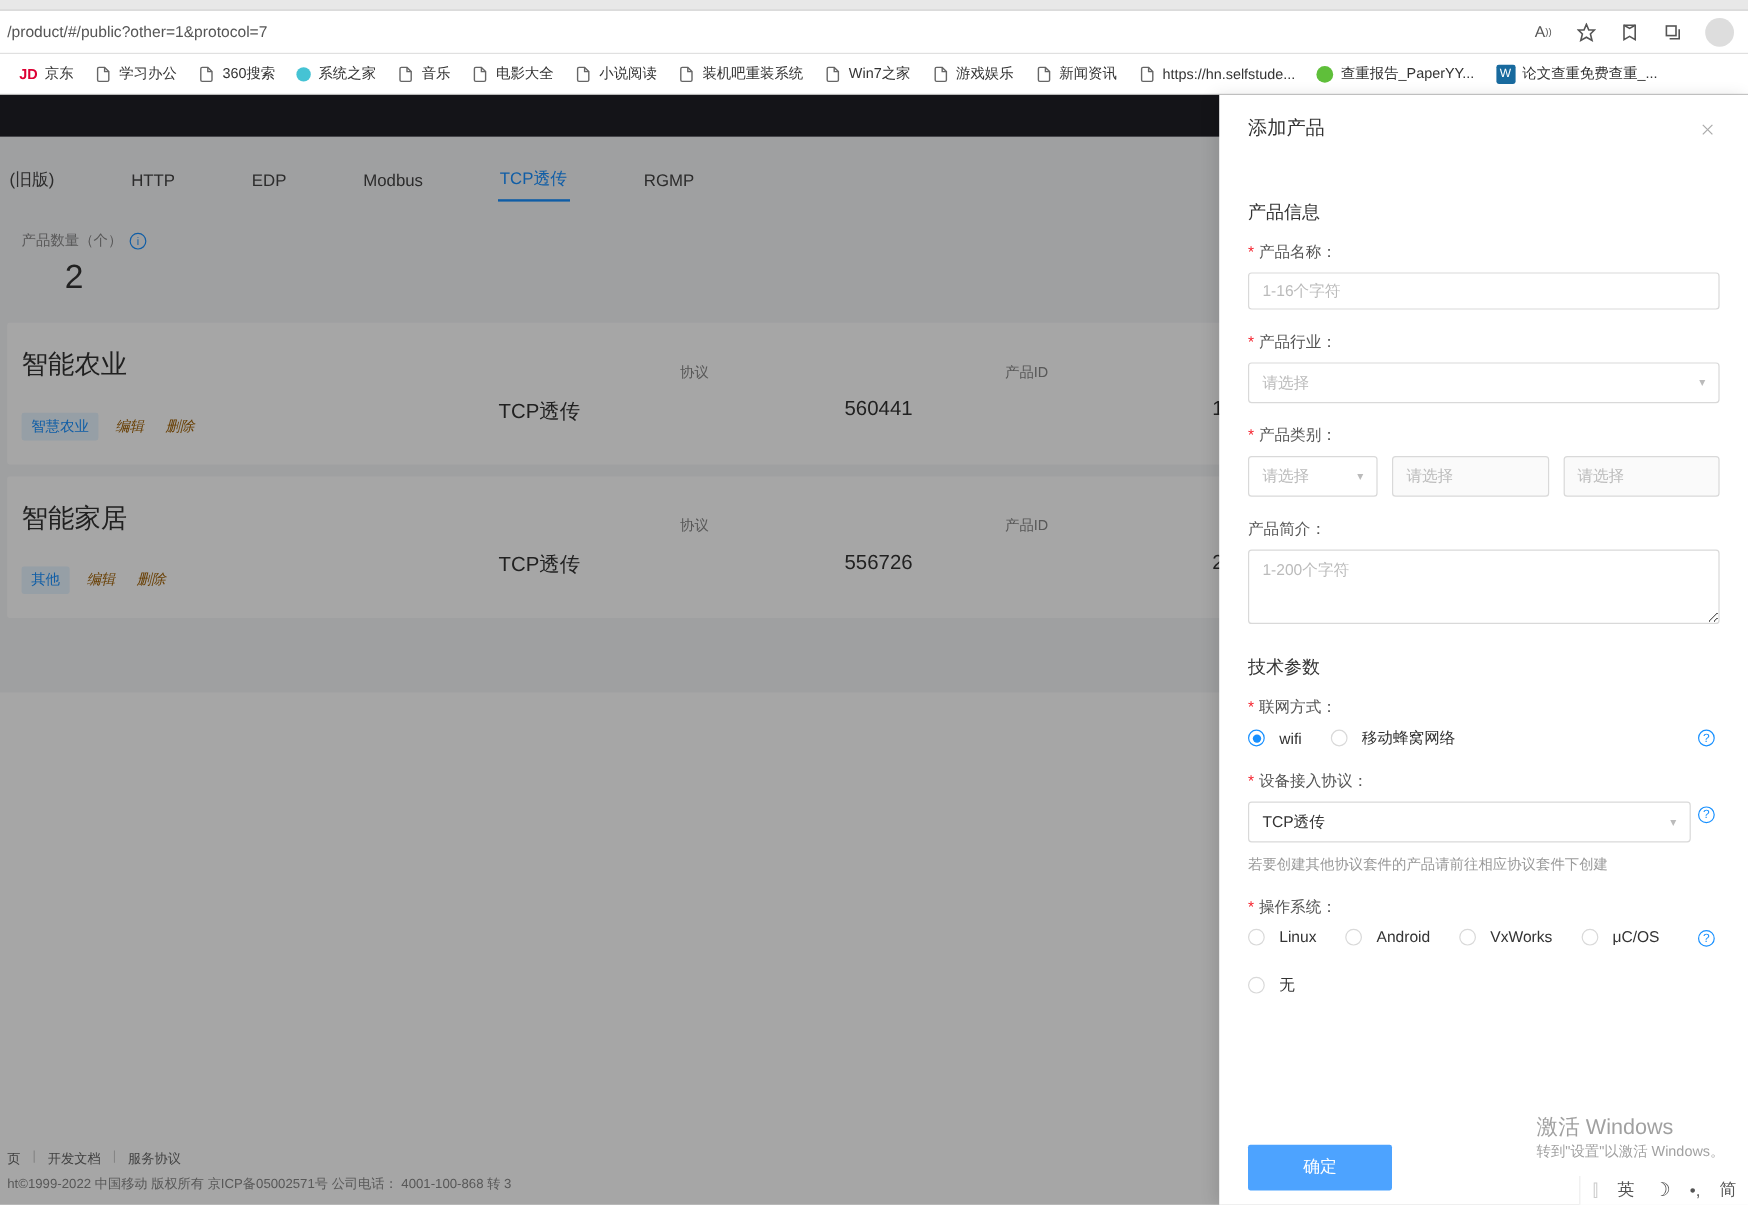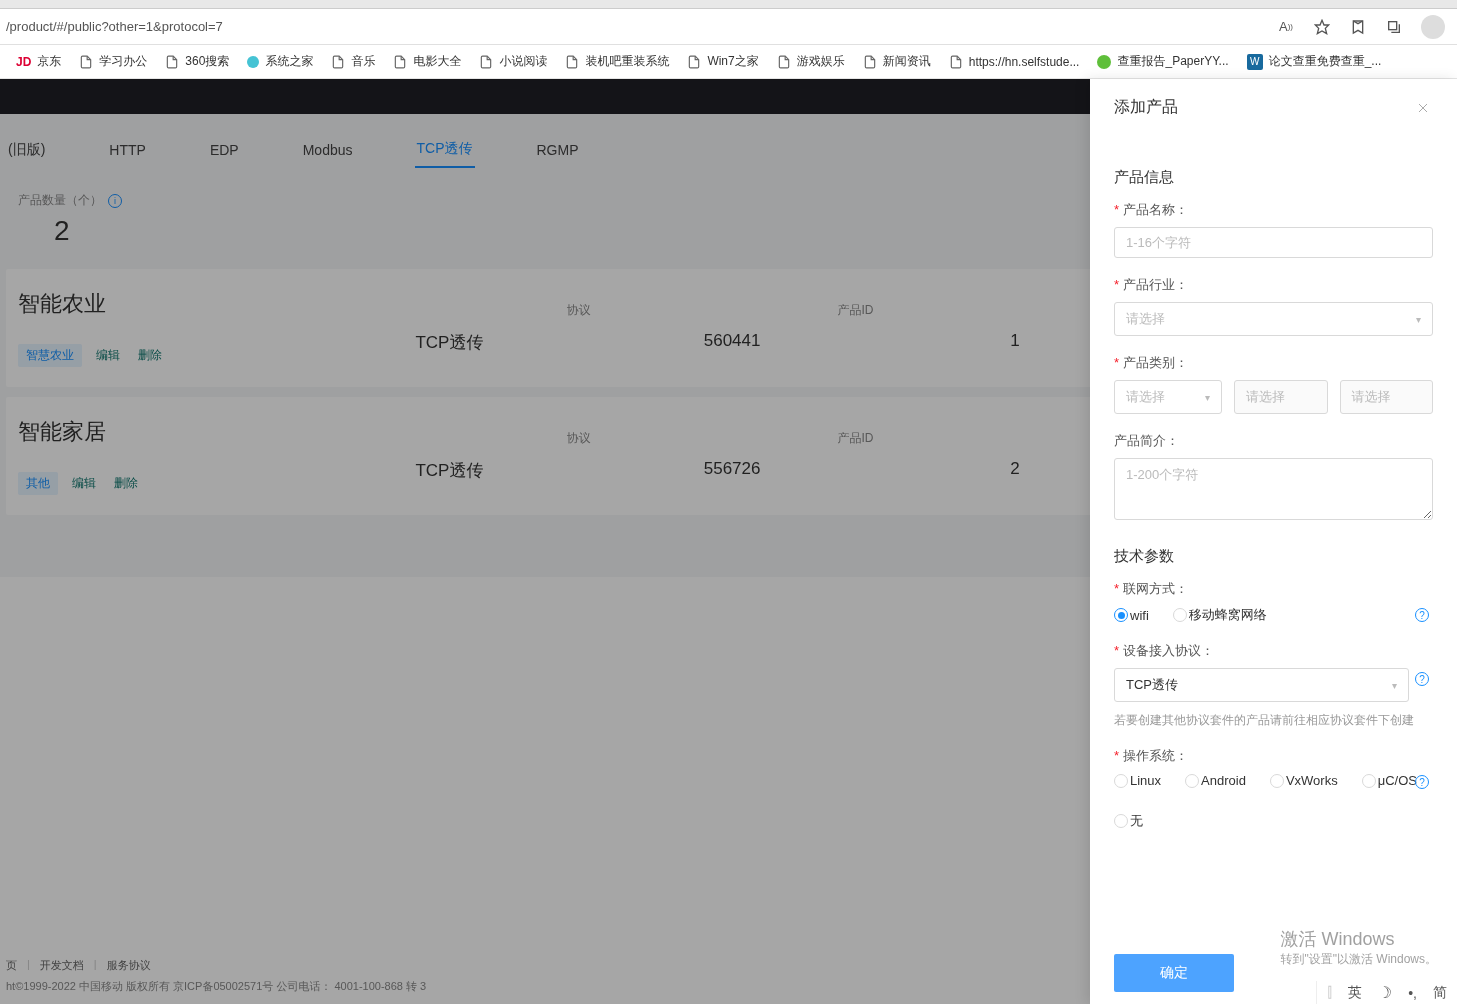--- a/index.html
+++ b/index.html
@@ -28,51 +28,51 @@
 
 .count-block { padding: 24px 18px 12px 18px; }
 .count-label { font-size: 12px; color: #888; display:flex; align-items:center; gap:6px;}
 .count-num { font-size: 28px; color: #333; margin-top: 6px; padding-left: 36px;}
 
 .card { background: #fff; margin: 10px 6px; padding: 20px 12px; border-radius: 2px; display: flex; align-items: center; }
 .card-left { width: 290px; }
 .card-title { font-size: 22px; color: #333; margin-bottom: 14px; }
 .tags { display: flex; gap: 10px; margin-top: 25px; }
 .tag { background: #e6f4ff; color: #1890ff; padding: 3px 8px; font-size: 12px; border-radius: 2px; }
-.tag-plain { color: #0f766e; font-size: 12px; padding:3px 4px; cursor:pointer;}
+.tag-plain { color: #a16207; font-size: 12px; padding:3px 4px; cursor:pointer;font-style:italic;}
 .card-mid { flex: 1; display: flex; }
 .kv { flex: 1; text-align: center; }
 .kv-lab { font-size: 12px; color: #888; margin-bottom: 12px; text-align: right; }
 .kv-val { font-size: 17px; color: #333; }
 .pager { display: flex; gap: 24px; align-items:center; justify-content:flex-end; padding: 12px 20px; font-size: 12px; color: #666;}
 .pg-btn { width: 28px; height: 28px; border:1px solid #ddd; display:flex; align-items:center; justify-content:center; color:#999;}
 .foot { position: absolute; bottom: 0; left: 0; right:0; padding: 10px 6px; font-size: 11px; color: #888; background: #fff; border-top: 0; }
 .foot-links { display: flex; gap: 10px; color: #666; margin-bottom: 6px;}
 .foot-sep { color:#ccc;}
 
 
-.drawer { position: absolute; top: 79px; right: 0; width: 367px; bottom: 0; background: #fff; z-index: 10; box-shadow: -4px 0 12px rgba(0,0,0,0.1); display: flex; flex-direction: column; }
+.drawer { position: absolute; top: 79px; right: 0; width: 441px; bottom: 0; background: #fff; z-index: 10; box-shadow: -4px 0 12px rgba(0,0,0,0.1); display: flex; flex-direction: column; }
 .drawer-hd { padding: 18px 24px; display:flex; justify-content:space-between; align-items:center; border-bottom: 0; }
 .drawer-title { font-size: 16px; color: #333; }
 .drawer-close { color: #aaa; font-size: 16px; cursor:pointer; padding: 4px; height:20px; width:20px; display:flex; align-items:center; justify-content:center;}
 .drawer-body { flex: 1; overflow-y: auto; padding: 8px 24px 20px 24px; }
 .section-title { font-size: 15px; color: #333; margin: 24px 0 14px 0; font-weight: 500; }
 .form-item { margin-bottom: 18px; }
 .form-label { font-size: 13px; color: #555; margin-bottom: 8px; display:block; }
 .req::before { content: "*"; color: #f5222d; margin-right: 4px; }
 .input, .select, .textarea { width: 100%; border: 1px solid #d9d9d9; border-radius: 3px; padding: 7px 11px; font-size: 13px; color: #333; background: #fff; }
 .input::placeholder, .textarea::placeholder { color: #bbb; }
 .select { display: flex; justify-content: space-between; align-items: center; cursor:pointer; color:#bbb; }
 .select.filled { color:#333;}
 .select-row { display: flex; gap: 12px; }
 .select-row .select { flex:1; }
 .select-row .select.narrow { width: 108px; flex: 0 0 108px; }
 .textarea { height: 62px; resize: vertical; font-family: inherit;}
 .radio-row { display: flex; gap: 24px; align-items: center; flex-wrap: wrap;}
-.radio { display: flex; align-items: center; gap: 2px; cursor:pointer; font-size: 13px; }
+.radio { display: flex; align-items: center; gap: 12px; cursor:pointer; font-size: 13px; }
 .radio-dot { width: 14px; height: 14px; border: 1px solid #d9d9d9; border-radius: 50%; display:flex; align-items:center; justify-content:center;}
 .radio-dot.checked { border-color: #1890ff; }
 .radio-dot.checked::after { content:""; width:7px; height:7px; background:#1890ff; border-radius:50%; }
 .hint { font-size: 12px; color: #999; margin-top: 10px; }
 .help-icon { position: absolute; right: 4px; color: #1890ff; border:1px solid #1890ff; width:14px;height:14px;border-radius:50%;font-size:10px;display:flex;align-items:center;justify-content:center;}
 .form-item-rel { position: relative; }
 .drawer-ft { padding: 0 24px 12px 24px; display: flex; justify-content: flex-start; }
 .btn-primary { background: #4da3ff; color: #fff; border: none; padding: 10px 38px; font-size: 14px; border-radius: 2px; cursor:pointer;}
 .chevr { font-size: 10px; color:#bbb;}
 

